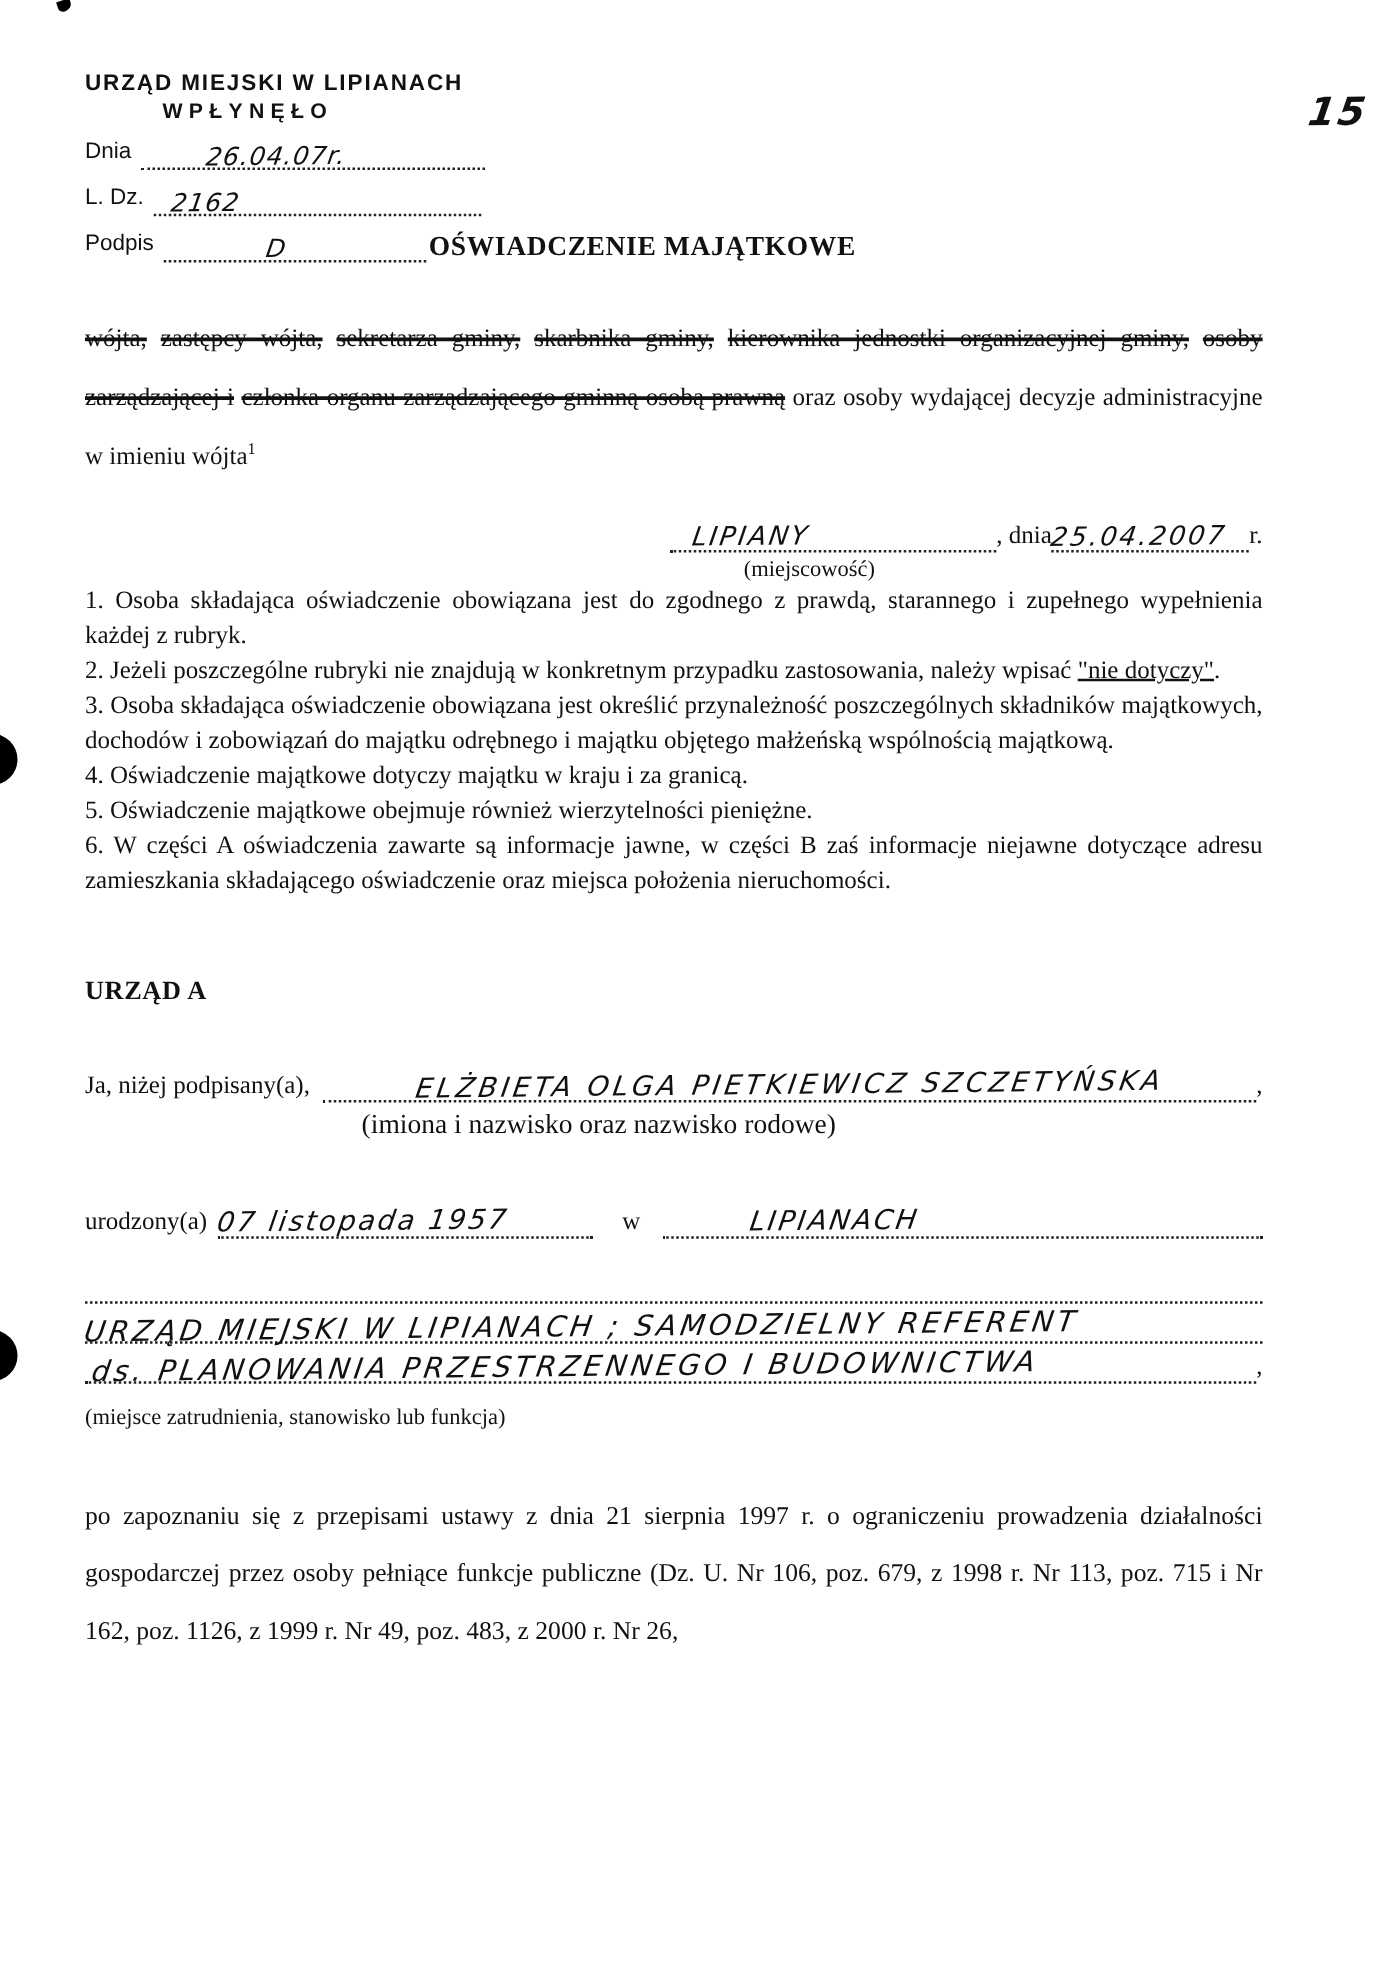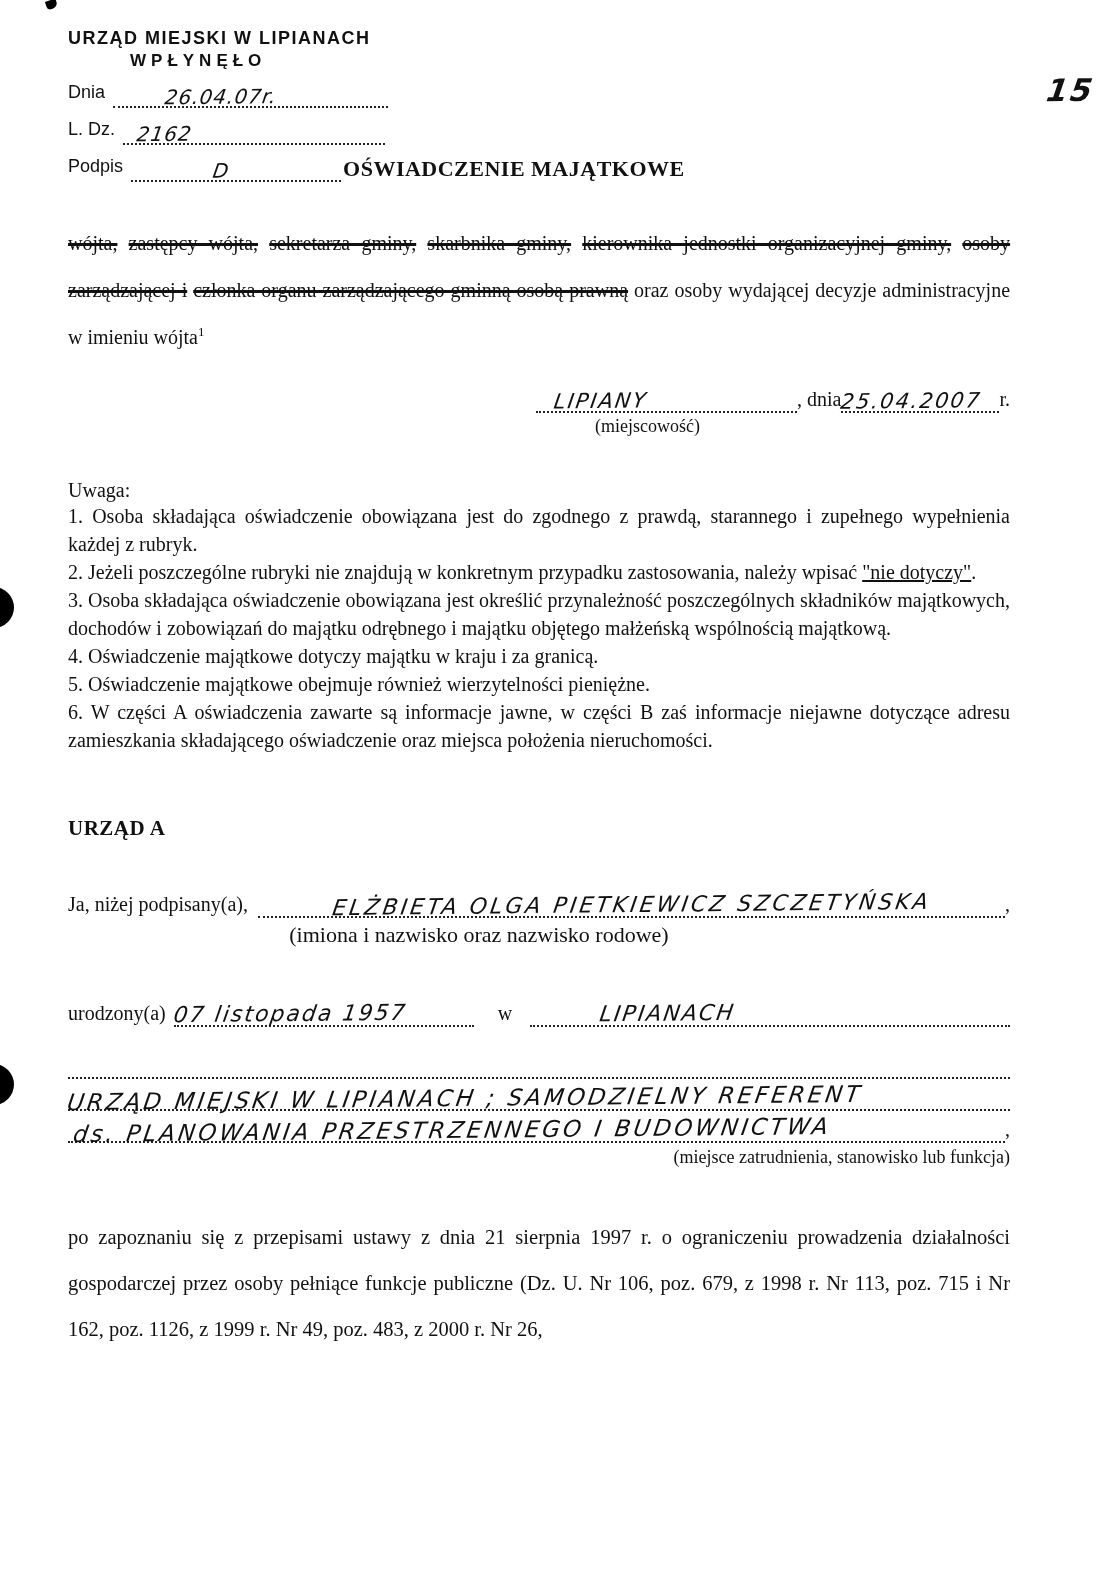--- a/index.html
+++ b/index.html
@@ -22,21 +22,21 @@
   
   .hand{
     font-family:"DejaVu Sans",sans-serif;
     font-style:italic;
     display:inline-block;
     transform:skewX(-9deg) rotate(-0.6deg);
     letter-spacing:2px;
     white-space:nowrap;
   }
   
-  .stamp{margin-top:28px;font-family:"Liberation Sans","DejaVu Sans",sans-serif;}
+  .stamp{margin-top:56px;font-family:"Liberation Sans","DejaVu Sans",sans-serif;}
   .stamp-title{font-size:18px;font-weight:bold;letter-spacing:1.5px;}
   .stamp-sub{font-size:17px;font-weight:bold;letter-spacing:5px;padding-left:62px;margin-top:2px;}
   .stamp-row{display:flex;align-items:flex-start;font-size:18px;margin-top:11px;}
   .stamp-label{flex:none;}
   .dotfill{border-bottom:2px dotted #222;position:relative;}
   .stamp-row .dotfill{margin-left:8px;}
   .stamp-row .hand{font-size:20px;position:relative;top:3px;letter-spacing:1px;}
   .w-dnia{width:275px;}
   .w-ldz{width:262px;}
   .w-podpis{width:210px;}
@@ -68,21 +68,21 @@
   .born-row{display:flex;align-items:baseline;margin-top:52px;font-size:20px;justify-content:center;}
   .born-row .dotfill{margin-left:8px;}
   .born-row .hand{font-size:22px;position:relative;top:1px;}
   .w-birthdate{width:300px;}
   .w-birthplace{flex:1;}
   .born-in{margin:0 10px 0 24px;}
   .empty-dotline{border-bottom:2px dotted #222;height:26px;margin-top:24px;}
   .emp-row{display:flex;align-items:baseline;margin-top:4px;font-size:20px;}
   .emp-row .dotfill{flex:1;}
   .emp-row .hand{font-size:23px;position:relative;top:2px;letter-spacing:3px;}
-  .emp-caption{text-align:right;font-size:18px;margin-top:4px;}
+  .emp-caption{text-align:left;font-size:18px;margin-top:16px;}
   .legal{margin-top:46px;font-size:20.5px;line-height:46px;text-align:justify;}
 </style>
 </head>
 <body>
 
 <div class="page">
 
   <div class="speck"></div>
   <div class="hole hole-1"></div>
   <div class="hole hole-2"></div>
@@ -112,21 +112,20 @@
     <p class="roles" id="roles-para"><span class="seg struck">wójta,</span> <span class="seg struck">zastępcy wójta,</span> <span class="seg struck">sekretarza gminy,</span> <span class="seg struck">skarbnika gminy,</span> <span class="seg struck">kierownika jednostki organizacyjnej gminy,</span> <span class="seg struck">osoby zarządzającej i</span> <span class="seg struck">członka organu zarządzającego gminną osobą prawną</span> <span class="seg">oraz osoby wydającej decyzje administracyjne w imieniu wójta</span><sup>1</sup> </p>
 
     <div class="place-date">
       <span class="dotfill pd-place"><span class="hand" style="padding-left:18px">LIPIANY</span></span>
       <span>, dnia</span>
       <span class="dotfill pd-date"><span class="hand">25.04.2007</span></span>
       <span>r.</span>
     </div>
     <div class="pd-caption">(miejscowość)</div>
 
-    <div class="uwaga">Uwaga:</div>
     <div id="notes-list">
         <p class="para"><span>1. Osoba składająca oświadczenie obowiązana jest do zgodnego z prawdą, starannego i zupełnego wypełnienia każdej z rubryk.</span></p>
         <p class="para"><span>2. Jeżeli poszczególne rubryki nie znajdują w konkretnym przypadku zastosowania, należy wpisać </span><span class="ul">"nie dotyczy"</span><span>.</span></p>
         <p class="para"><span>3. Osoba składająca oświadczenie obowiązana jest określić przynależność poszczególnych składników majątkowych, dochodów i zobowiązań do majątku odrębnego i majątku objętego małżeńską wspólnością majątkową.</span></p>
         <p class="para"><span>4. Oświadczenie majątkowe dotyczy majątku w kraju i za granicą.</span></p>
         <p class="para"><span>5. Oświadczenie majątkowe obejmuje również wierzytelności pieniężne.</span></p>
         <p class="para"><span>6. W części A oświadczenia zawarte są informacje jawne, w części B zaś informacje niejawne dotyczące adresu zamieszkania składającego oświadczenie oraz miejsca położenia nieruchomości.</span></p>
       </div>
 
     <div class="part-a-heading">URZĄD A</div>

